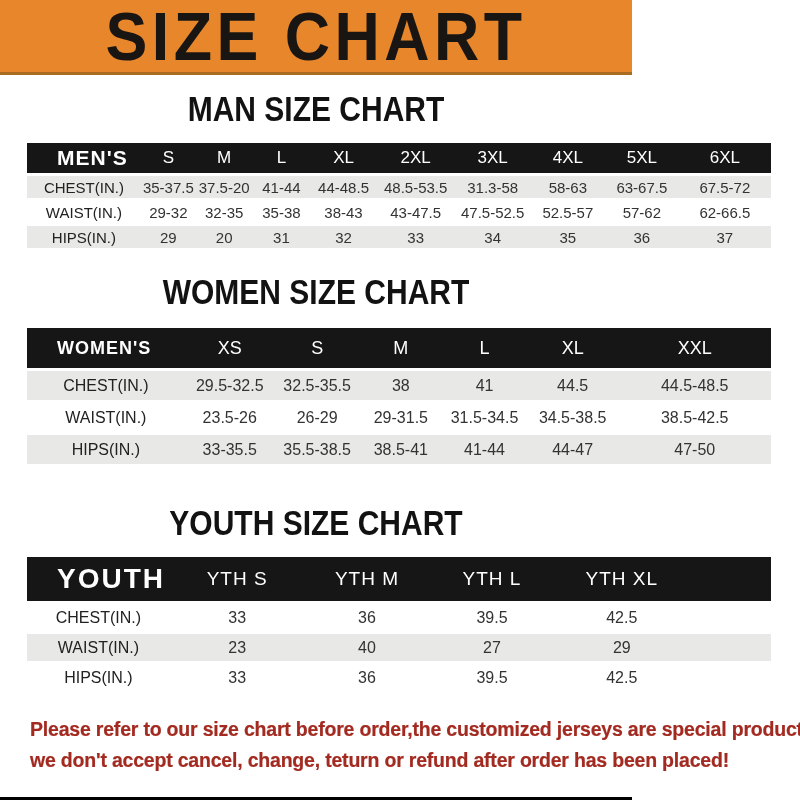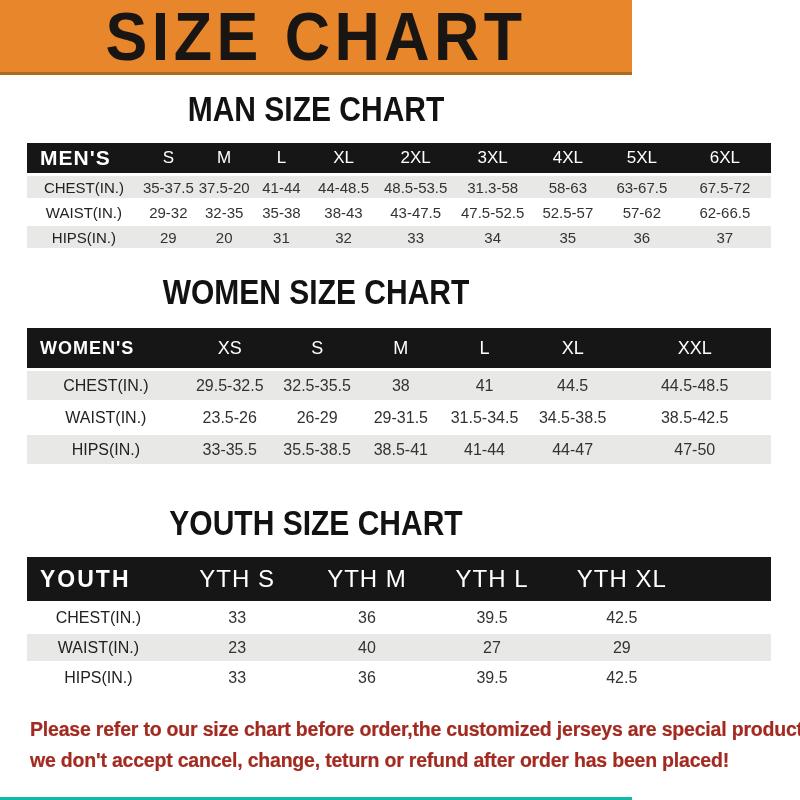--- a/index.html
+++ b/index.html
@@ -1,20 +1,20 @@
 <!DOCTYPE html>
 <html style="--banner-bg: #e8862b; --header-bg: #161616; --row-gray: #e8e8e7; --note-red: #a32a20;"><head>
 <meta charset="utf-8">
 <style>
   html,body{margin:0;padding:0;}
   body{
     width:800px;height:800px;background:#ffffff;overflow:hidden;
     font-family:"Liberation Sans", sans-serif;
   }
-  .page{width:632px;height:800px;box-sizing:border-box;background:#fff;border-bottom:3px solid #14b8a6;}
+  .page{width:632px;height:800px;box-sizing:border-box;background:#fff;border-bottom:3px solid #000000;}
 
   
   .banner{
     height:72px;background:var(--banner-bg,#e8862b);
     display:flex;align-items:center;justify-content:center;
     border-bottom:3px solid #a96c21;
   }
   .banner-title{
     font-weight:bold;font-size:56px;color:#181512;letter-spacing:4px;
     display:inline-block;transform:scale(1.12,1.22);
@@ -32,35 +32,35 @@
   
   .size-table{
     border-collapse:separate;border-spacing:0 3px;table-layout:fixed;
     width:744px;margin-left:27px;
   }
   .size-table th,.size-table td{overflow:hidden;white-space:nowrap;padding:0;}
   .size-table thead th{
     background:var(--header-bg,#161616);color:#fff;font-weight:normal;text-align:center;
   }
   .size-table th.label-cell{
-    text-align:left;padding-left:13px;font-weight:bold;letter-spacing:1px;
+    text-align:left;padding-left:30px;font-weight:bold;letter-spacing:1px;
   }
   .size-table tbody td{text-align:center;color:#333;}
   .size-table tbody td.row-label{color:#222;}
   tr.gray td{background:var(--row-gray,#e8e8e7);}
   tr.white td{background:#ffffff;}
 
   .men   thead th{height:30px;font-size:17px;}
   .men   th.label-cell{font-size:21px;}
   .men   tbody td{height:22px;font-size:15px;}
   .women thead th{height:40px;font-size:18px;}
   .women th.label-cell{font-size:18px;}
   .women tbody td{height:29px;font-size:16px;}
-  .youth thead th{height:44px;font-size:24px;letter-spacing:1px;}
-  .youth th.label-cell{font-size:23px;letter-spacing:2px;}
+  .youth thead th{height:44px;font-size:19px;letter-spacing:1px;}
+  .youth th.label-cell{font-size:28px;letter-spacing:2px;}
   .youth tbody td{height:27px;font-size:16px;}
 
   
   .note{margin:20px 0 0 30px;}
   .note p{
     margin:0;font-size:19.5px;line-height:31px;letter-spacing:-0.2px;
     color:var(--note-red,#a32a20);white-space:nowrap;font-weight:bold;
     -webkit-text-stroke:0.2px var(--note-red,#a32a20);
   }
 </style>

